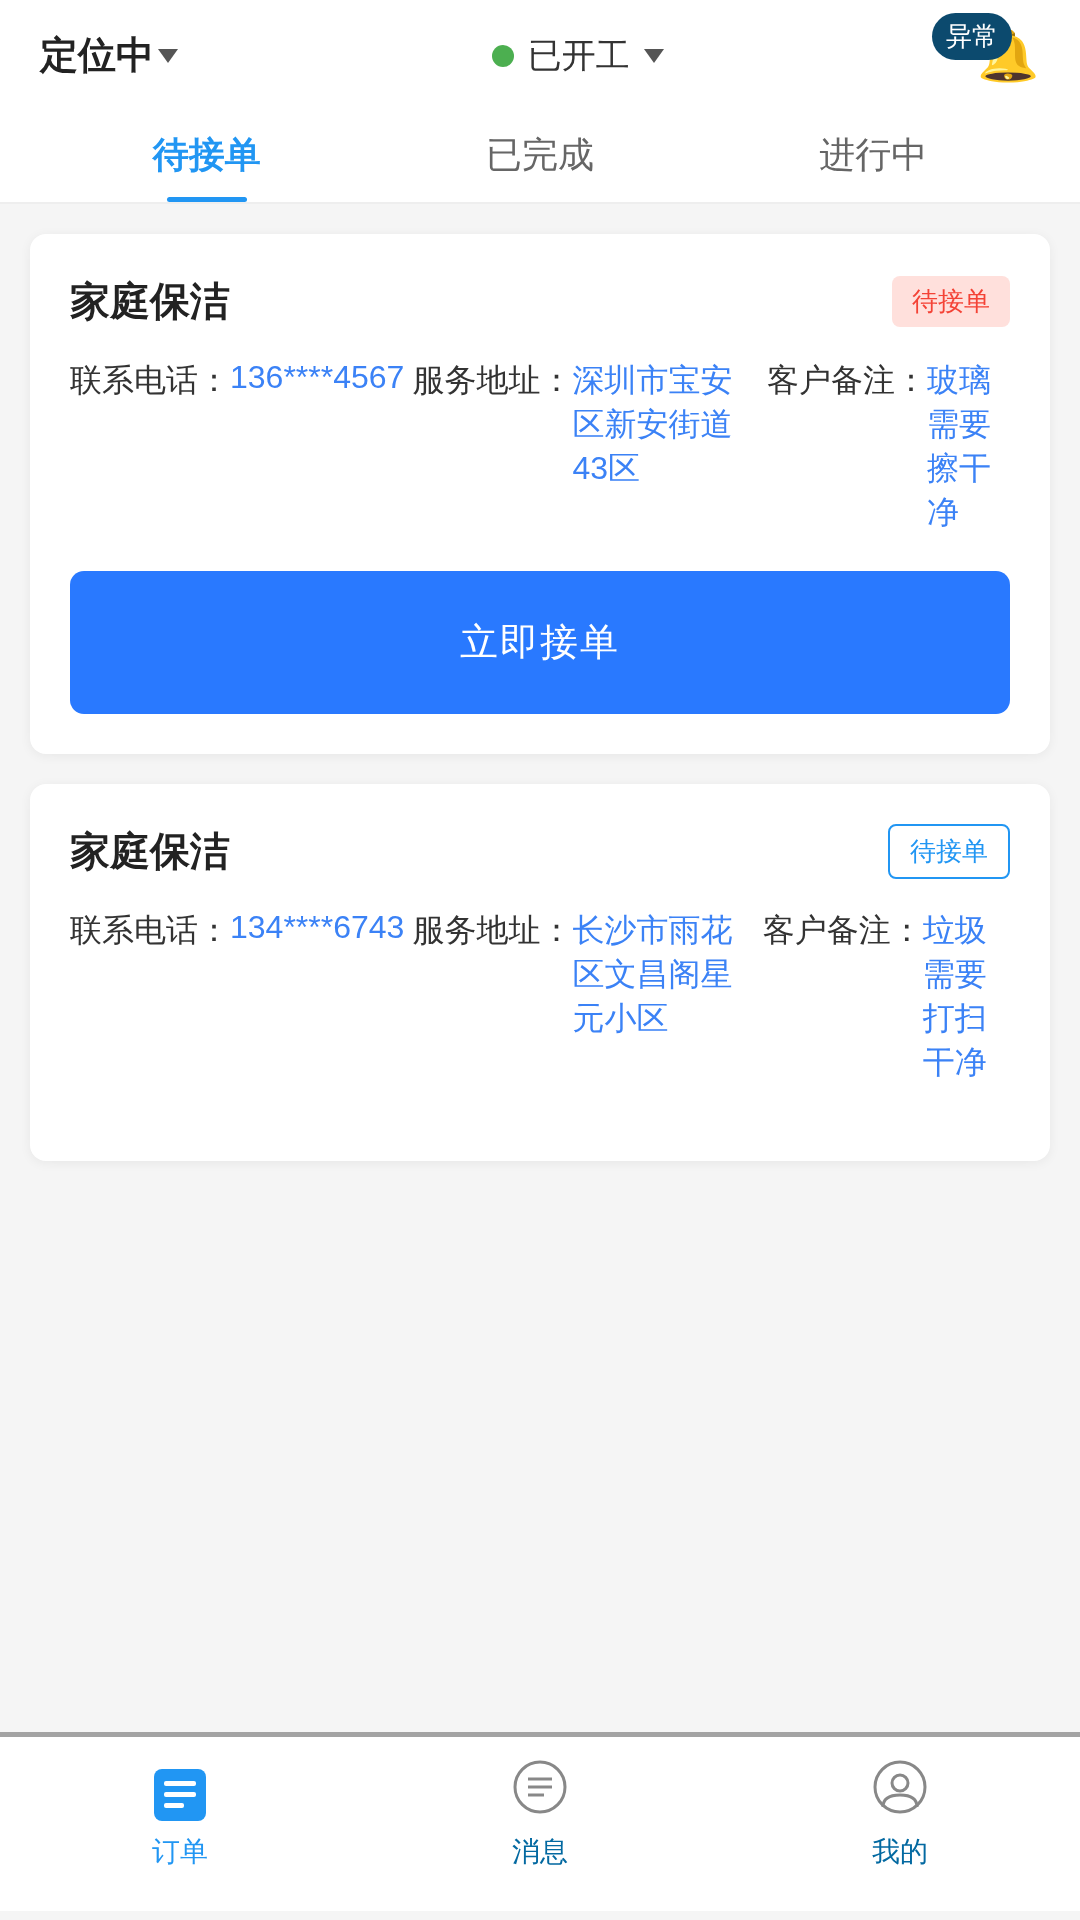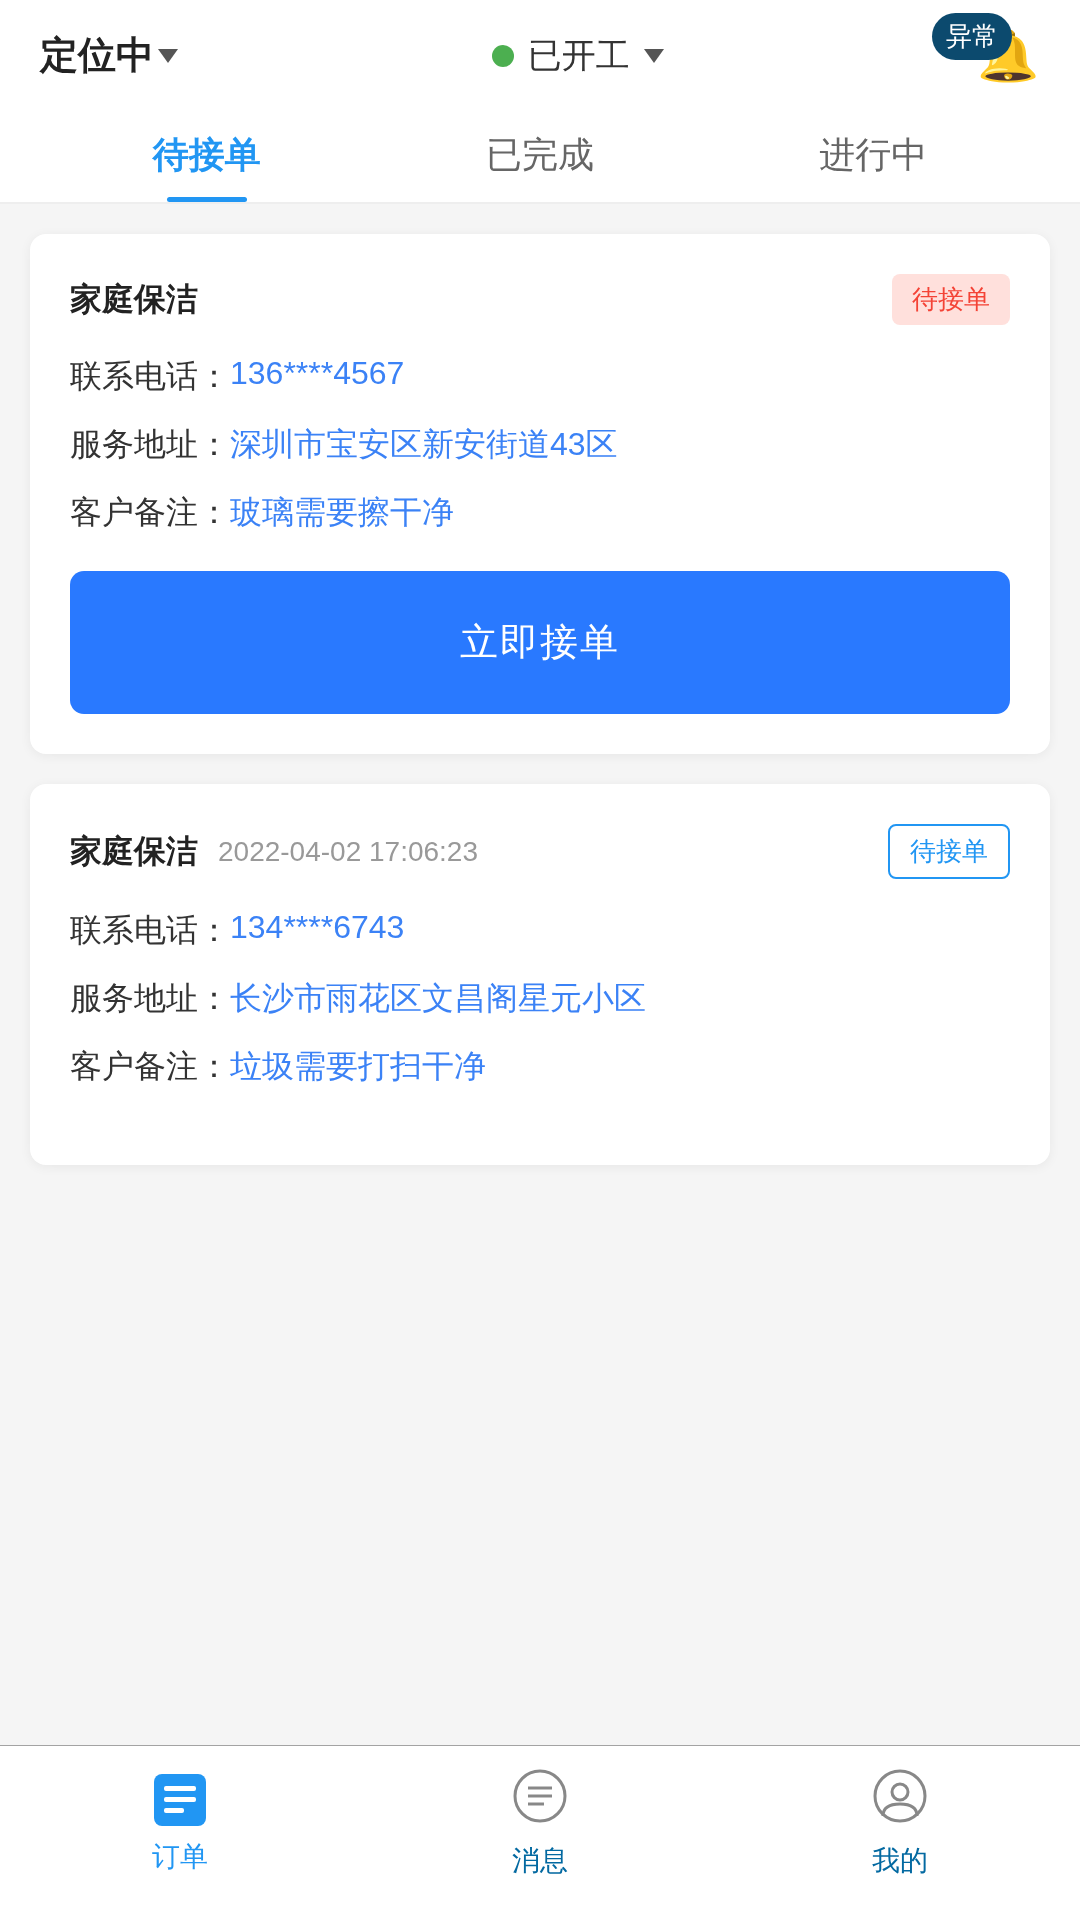--- a/index.html
+++ b/index.html
@@ -139,21 +139,21 @@
       align-items: center;
       justify-content: space-between;
       margin-bottom: 30px;
     }
     .order-title-area {
       display: flex;
       align-items: center;
       gap: 20px;
     }
     .order-title {
-      font-size: 32px;
+      font-size: 40px;
       font-weight: 700;
       color: #222;
       font-family: Liberation Serif, serif;
     }
     .order-time {
       font-size: 28px;
       color: #999;
     }
     .order-status-badge {
       font-size: 26px;
@@ -164,22 +164,22 @@
       background: #ffe0dc;
       color: #f44336;
     }
     .order-status-badge.pending-outline {
       background: #fff;
       color: #2196f3;
       border: 2px solid #2196f3;
     }
     .order-info {
       display: flex;
-      flex-direction: column;
-      gap: 24px;
+      flex-direction: row;
+      gap: 8px;
       margin-bottom: 36px;
     }
     .order-info-row {
       display: flex;
       align-items: flex-start;
       font-size: 32px;
       color: #333;
     }
     .info-label {
       color: #333;
@@ -200,27 +200,27 @@
       border: none;
       border-radius: 14px;
       padding: 46px 0;
       cursor: pointer;
       letter-spacing: 2px;
     }
 
     
     .bottom-nav {
       position: fixed;
-      bottom: 0;
+      bottom: 9px;
       left: 0;
       width: 1080px;
       background: #fff;
-      border-top: 1px solid #a3a3a3;
-      display: flex;
-      align-items: center;
+      border-top: 5px solid #a3a3a3;
+      display: flex;
+      align-items: flex-end;
       justify-content: space-around;
       padding: 20px 0 40px;
       z-index: 100;
     }
     .nav-item {
       display: flex;
       flex-direction: column;
       align-items: center;
       gap: 8px;
       cursor: pointer;
@@ -299,21 +299,20 @@
         <span class="info-value">玻璃需要擦干净</span>
       </div>
     </div>
     <button class="accept-button">立即接单</button>
   </div>
 
   <div class="order-card">
     <div class="order-header">
       <div class="order-title-area">
         <span class="order-title">家庭保洁</span>
-        <span class="order-time">2022-04-02 17:06:23</span>
       </div>
       <span class="order-status-badge pending-outline">待接单</span>
     </div>
     <div class="order-info">
       <div class="order-info-row">
         <span class="info-label">联系电话：</span>
         <span class="info-value">134****6743</span>
       </div>
       <div class="order-info-row">
         <span class="info-label">服务地址：</span>

